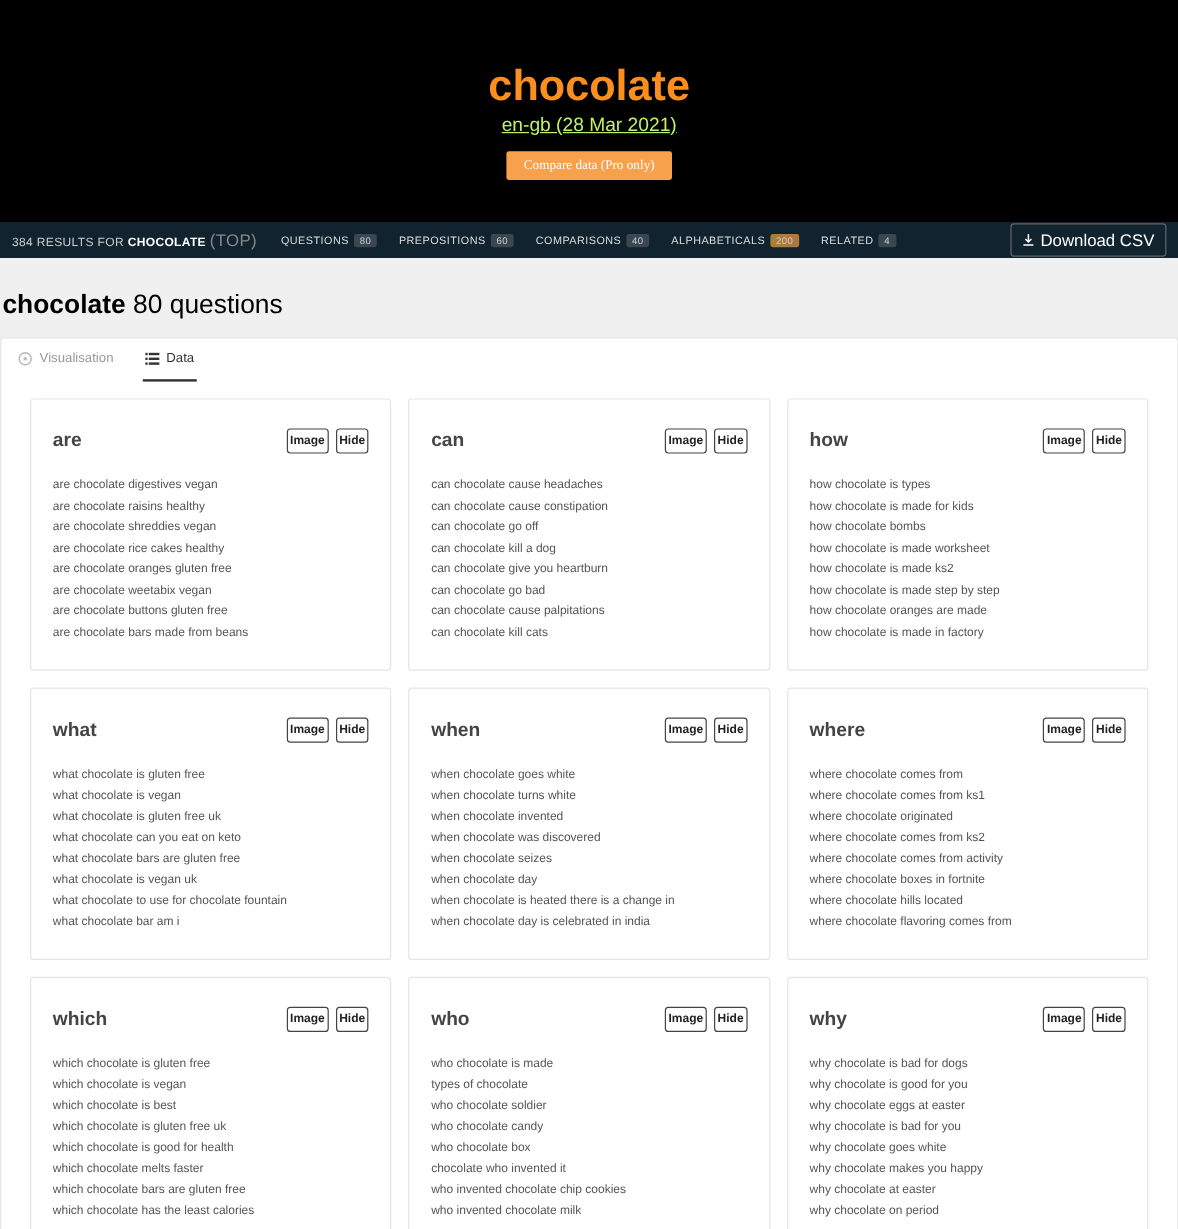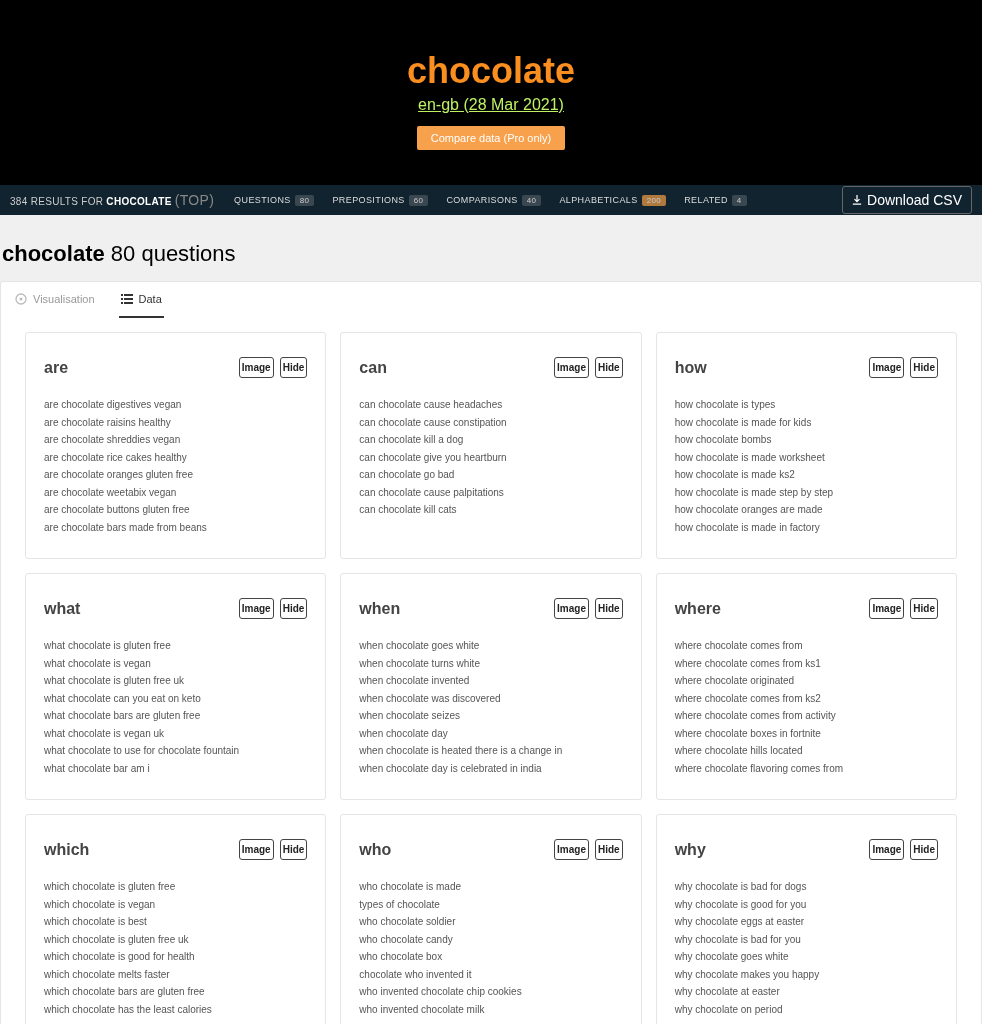--- a/index.html
+++ b/index.html
@@ -1,21 +1,21 @@
 <!DOCTYPE html>
 <html><head>
 <meta charset="utf-8">
 <style>
 * { margin: 0; padding: 0; box-sizing: border-box; }
 body { font-family: -apple-system, BlinkMacSystemFont, "Segoe UI", Helvetica, Arial, sans-serif; background: #f0f0f0; font-size: 13px; }
 
 .hero { background: #000; color: #fff; text-align: center; padding: 50px 0 35px; }
 .hero-title { color: #fa8e1f; font-size: 36px; font-weight: 700; }
 .hero-sub { color: #bef264; font-size: 16px; margin-top: 4px; text-decoration: underline; }
-.hero-btn { display: inline-block; margin-top: 12px; background: #f7a14d; color: #fff; border: none; padding: 6px 14px; font-size: 11px; border-radius: 2px; cursor: pointer; }
+.hero-btn { display: inline-block; margin-top: 12px; background: #f7a14d; color: #fff; border: none; padding: 6px 14px; font-size: 11px; border-radius: 2px; cursor: pointer; font-family: Liberation Serif, serif; }
 
 .navbar { background: #10232f; color: #fff; display: flex; align-items: center; padding: 0 10px; height: 30px; font-size: 10px; }
 .nav-results { text-transform: uppercase; letter-spacing: 0.3px; color:#ccc; }
 .nav-results .kw { color:#fff; font-weight:700; }
 .nav-results .top { color:#888; font-size:14px; }
 .nav-links { display: flex; gap: 18px; margin-left: 20px; }
 .nav-link { color: #ddd; text-transform: uppercase; font-size: 9px; letter-spacing: 0.4px; cursor: pointer; display:flex; align-items:center; gap:4px;}
 .nav-badge { background:#3a4750; color:#ccc; font-size:8px; padding:1px 5px; border-radius:2px; }
 .nav-badge.alt { background:#b07a3f; }
 .nav-spacer { flex: 1; }
@@ -144,20 +144,21 @@
           <div class="card-head">
             <div class="card-title">can</div>
             <div class="card-btns">
               <button class="card-btn">Image</button>
               <button class="card-btn">Hide</button>
             </div>
           </div>
           <ul class="card-list">
             <li>can chocolate cause headaches</li>
             <li>can chocolate cause constipation</li>
+            <li>can chocolate go off</li>
             <li>can chocolate kill a dog</li>
             <li>can chocolate give you heartburn</li>
             <li>can chocolate go bad</li>
             <li>can chocolate cause palpitations</li>
             <li>can chocolate kill cats</li>
           </ul>
         </div>
         <div class="card">
           <div class="card-head">
             <div class="card-title">how</div>

